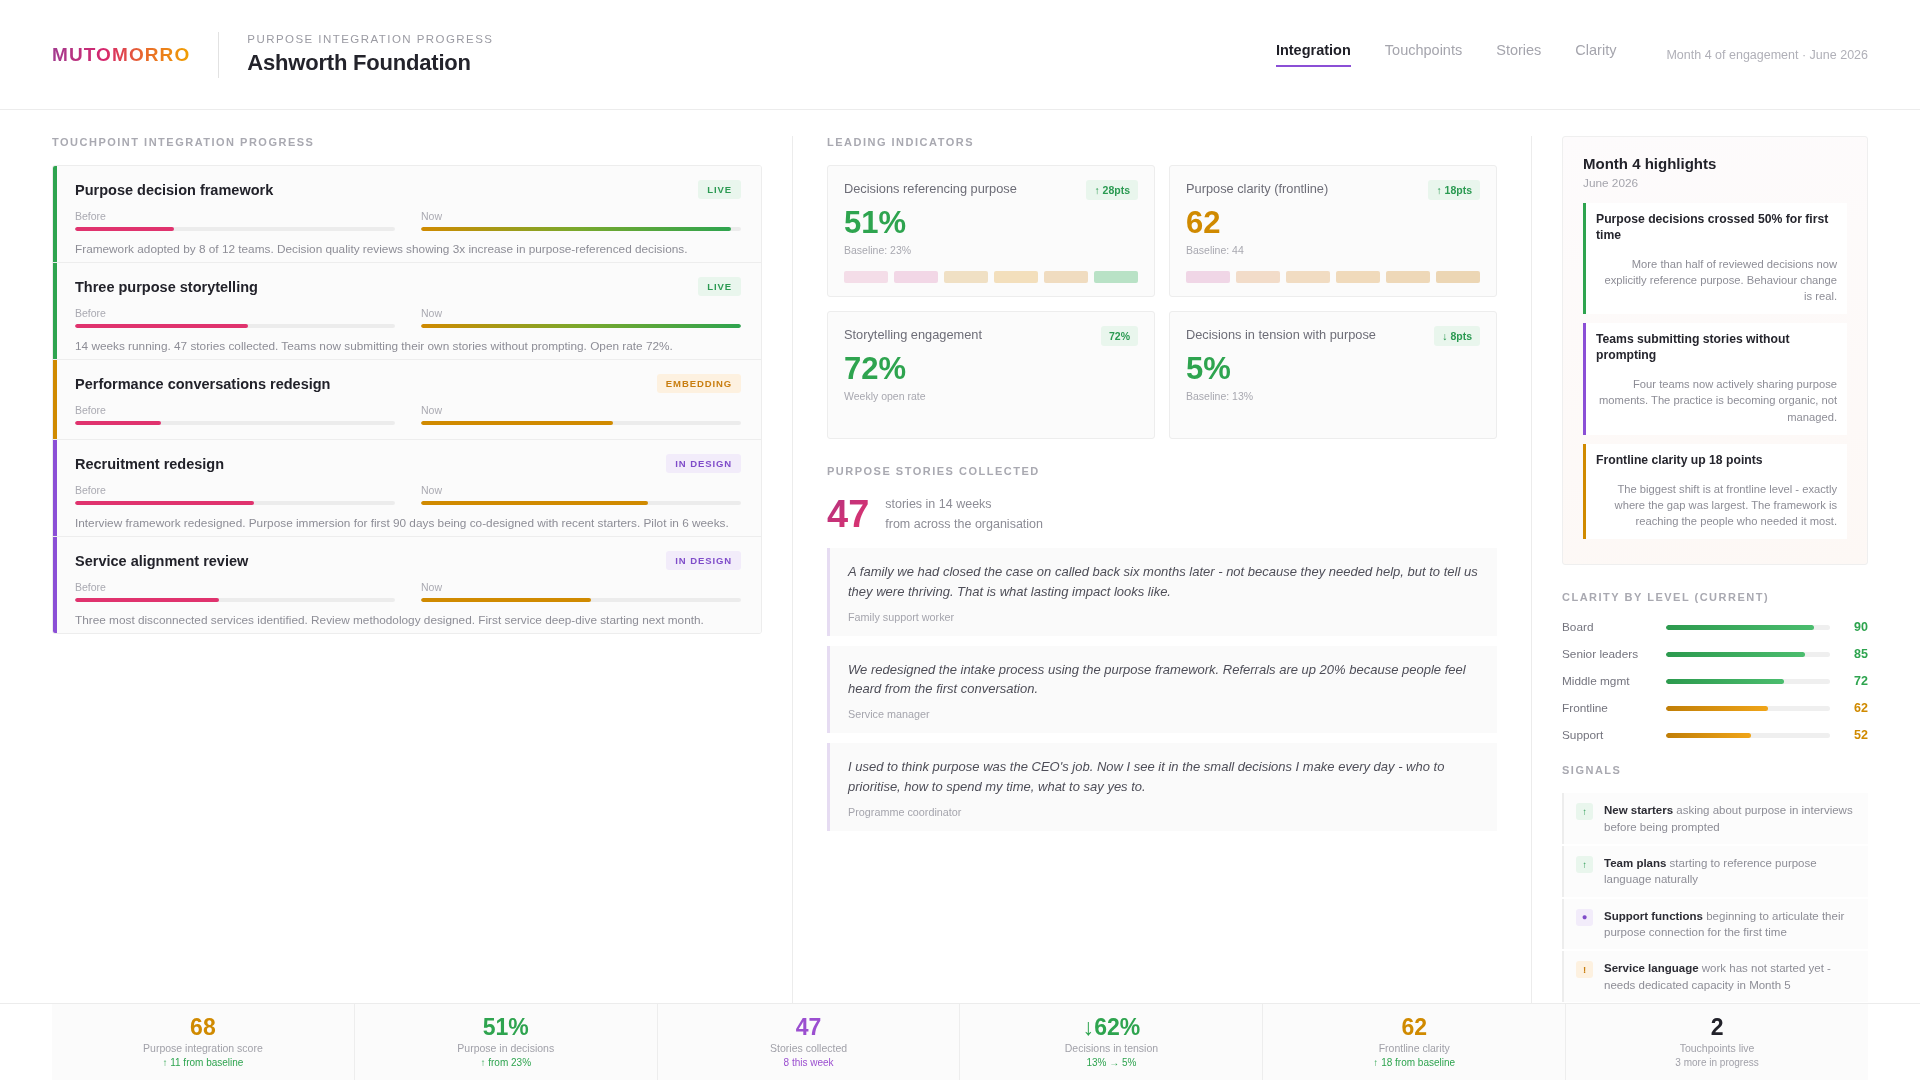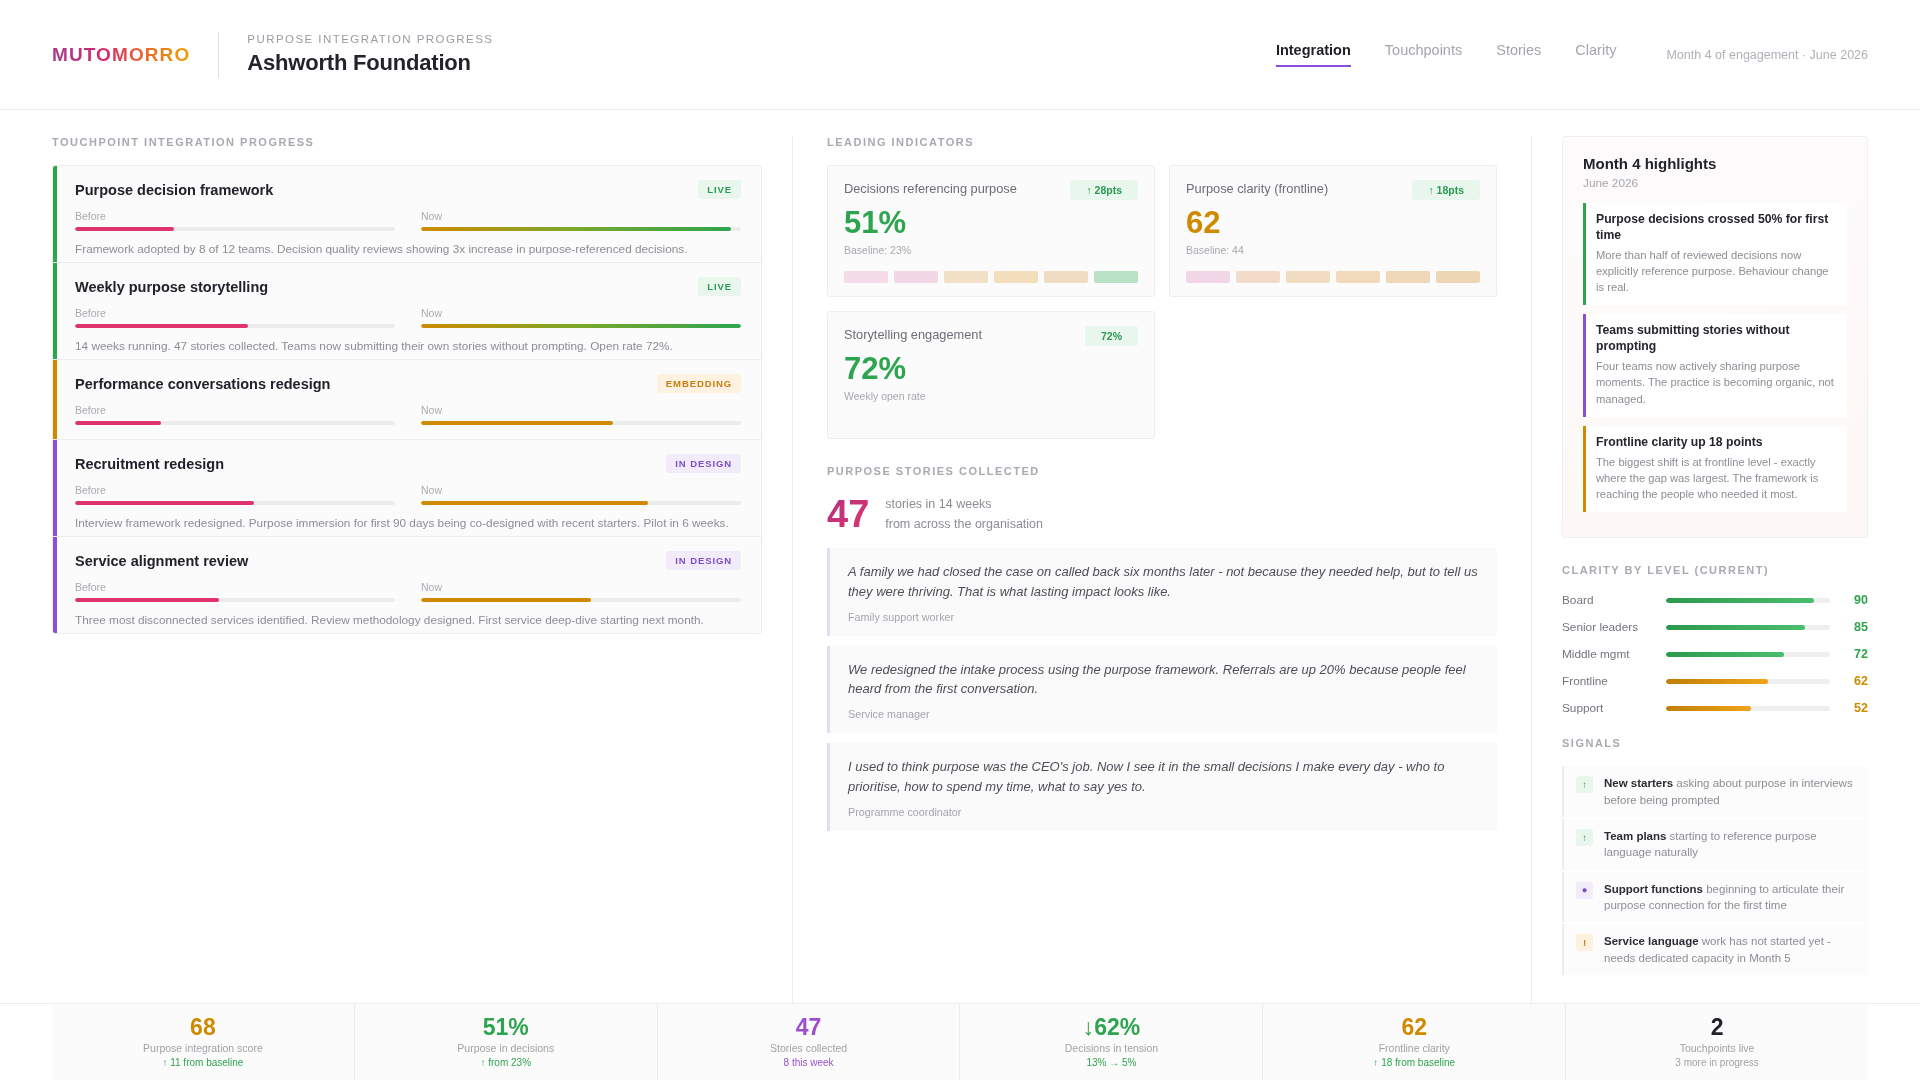--- a/index.html
+++ b/index.html
@@ -86,21 +86,21 @@
 
   
   .ind-grid{ display:grid; grid-template-columns:1fr 1fr; gap:14px; }
   .ind-card{
     border:1px solid #ededed; border-radius:3px; background:#fbfbfb;
     padding:14px 16px 13px 16px; position:relative; min-height:128px;
   }
   .ind-top{ display:flex; justify-content:space-between; align-items:flex-start; gap:10px; }
   .ind-title{ font-size:12.8px; color:#6d6d77; line-height:1.35; }
   .ind-delta{
-    font-size:10.5px; font-weight:700; padding:4px 16px; border-radius:3px; white-space:nowrap;
+    font-size:10.5px; font-weight:700; padding:4px 8px; border-radius:3px; white-space:nowrap;
   }
   .delta-up{ background:#e9f6ed; color:#2b9a52; }
   .delta-down{ background:#e9f6ed; color:#2b9a52; }
   .delta-neutral{ background:#e9f6ed; color:#2b9a52; }
   .ind-value{ font-size:31px; font-weight:700; margin:7px 0 6px 0; line-height:1; }
   .v-green{ color:#2ea44f; }
   .v-amber{ color:#d08a00; }
   .ind-base{ font-size:10.5px; color:#a8a8b0; }
   .spark{ display:flex; gap:6px; margin-top:13px; height:14px; align-items:flex-end; }
   .spark i{ flex:1; height:12px; border-radius:2px; display:block; }
@@ -131,21 +131,21 @@
   .hl-date{ font-size:11.8px; color:#a5a5ad; margin:4px 0 13px 0; }
   .hl-item{
     position:relative; background:#ffffff; padding:9px 10px 10px 13px;
     margin-bottom:9px;
   }
   .hl-item::before{
     content:""; position:absolute; left:0; top:0; bottom:0; width:3px;
     background:var(--c,#2ea44f);
   }
   .hl-h{ font-size:12.2px; font-weight:700; color:#25252d; line-height:1.3; }
-  .hl-b{ font-size:11.2px; color:#8d8d96; line-height:1.45; margin-top:3px; }
+  .hl-b{ font-size:11.2px; color:#8d8d96; line-height:1.45; margin-top:12px;text-align:right; }
 
   .clar-row{ display:flex; align-items:center; gap:12px; margin-bottom:13px; }
   .clar-lbl{ font-size:11.8px; color:#74747e; width:92px; flex-shrink:0; }
   .clar-track{ flex:1; height:5px; background:#efefef; border-radius:3px; overflow:hidden; }
   .clar-fill{ height:100%; border-radius:3px; }
   .cf-green{ background:linear-gradient(90deg,#2c9a4e 0%,#4bbd6e 100%); }
   .cf-amber{ background:linear-gradient(90deg,#c07e07 0%,#f0a519 100%); }
   .clar-val{ font-size:12.5px; font-weight:700; width:26px; text-align:right; }
   .cv-green{ color:#2ea44f; } .cv-amber{ color:#d08a00; }
 
@@ -222,21 +222,21 @@
               <div class="bar-lbl">Now</div>
               <div class="bar-track">
                 <div class="bar-fill fill-now" style="width:97%"></div>
               </div>
             </div>
           </div>
           <div class="tp-note">Framework adopted by 8 of 12 teams. Decision quality reviews showing 3x increase in purpose-referenced decisions.</div>
         </div>
         <div class="tp-card" style="--accent: #2ea44f;">
           <div class="tp-head">
-            <div class="tp-name">Weekly purpose storytelling</div>
+            <div class="tp-name">Three purpose storytelling</div>
             <div class="badge live">LIVE</div>
           </div>
           <div class="tp-bars">
             <div class="bar-grp">
               <div class="bar-lbl">Before</div>
               <div class="bar-track">
                 <div class="bar-fill fill-before" style="width:54%"></div>
               </div>
             </div>
             <div class="bar-grp">
@@ -349,20 +349,28 @@
           </div>
         </div>
         <div class="ind-card">
           <div class="ind-top">
             <div class="ind-title">Storytelling engagement</div>
             <div class="ind-delta delta-neutral">72%</div>
           </div>
           <div class="ind-value v-green">72%</div>
           <div class="ind-base">Weekly open rate</div>
         </div>
+        <div class="ind-card">
+          <div class="ind-top">
+            <div class="ind-title">Decisions in tension with purpose</div>
+            <div class="ind-delta delta-down">↓ 8pts</div>
+          </div>
+          <div class="ind-value v-green">5%</div>
+          <div class="ind-base">Baseline: 13%</div>
+        </div>
       </div>
 
     <div class="section-label" style="margin-top:26px;">PURPOSE STORIES COLLECTED</div>
     <div class="stories-head">
       <div class="big-num">47</div>
       <div class="stories-sub">
         <div>stories in 14 weeks</div>
         <div>from across the organisation</div>
       </div>
     </div>

